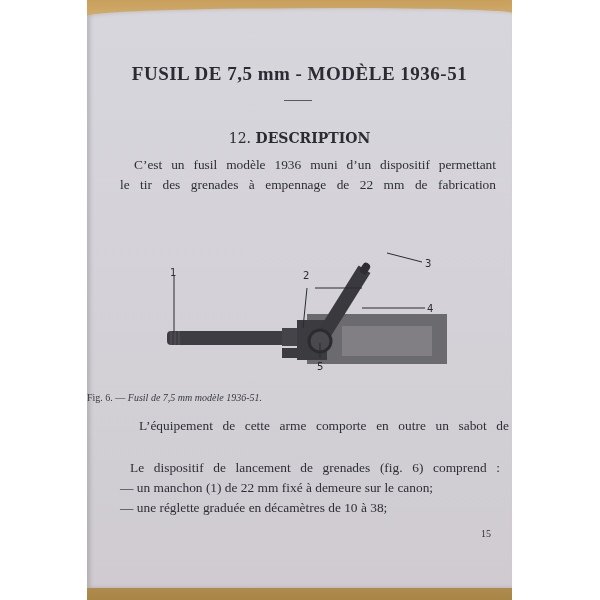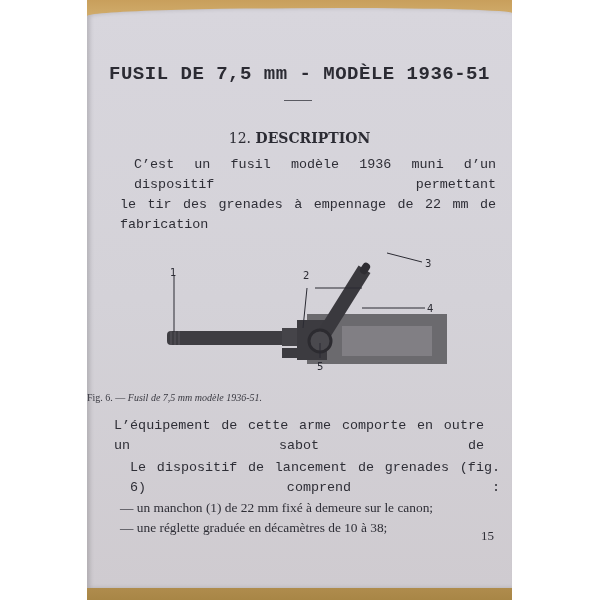--- a/index.html
+++ b/index.html
@@ -8,34 +8,34 @@
       background:#c9a463; }
     .wood-top { position:absolute; left:0; top:0; width:425px; height:30px;
       background:linear-gradient(180deg,#c89f5c,#d8b778); }
     .wood-bottom { position:absolute; left:0; bottom:0; width:425px; height:30px;
       background:linear-gradient(180deg,#b99457,#a88646); }
     .page { position:absolute; left:0; top:8px; width:425px; height:580px;
       background:linear-gradient(180deg,#d8d6dd 0%,#d4d2d8 50%,#cfcbd0 100%);
       border-radius:60% 40% 0 0 / 8px 5px 0 0;
       box-shadow: inset 3px 0 4px rgba(0,0,0,0.15); }
     .title { position:absolute; left:0; width:425px; top:55px; text-align:center;
-      font-family:Liberation Mono, monospace; font-weight:bold; font-size:19px; color:#2b2b33; letter-spacing:0.5px; }
+      font-family:Liberation Serif, serif; font-weight:bold; font-size:19px; color:#2b2b33; letter-spacing:0.5px; }
     .rule { position:absolute; left:197px; top:92px; width:28px; height:1px; background:#5a5a62; }
     .section { position:absolute; left:0; width:425px; top:122px; text-align:center;
       font-family:"DejaVu Serif", serif; font-size:14px; color:#2b2b33; }
     .section b { font-weight:bold; }
     .para { position:absolute; font-family:"Liberation Serif", serif; font-size:13.4px; color:#2e2e36;
       line-height:20px; }
-    .justify { text-align:justify; text-align-last:justify;font-family:Liberation Mono, monospace; }
+    .justify { text-align:justify; text-align-last:justify; }
     .figure { position:absolute; left:70px; top:240px; width:290px; height:125px; }
     .caption { position:absolute; left:0; width:425px; top:384px; 
       font-family:"Liberation Serif", serif; font-size:10px; color:#3a3a42; }
     .caption i { font-style:italic; }
     .pagenum { position:absolute; left:394px; top:520px; font-family:"Liberation Serif", serif;
-      font-size:13px; color:#2e2e36; }
+      font-size:10px; color:#2e2e36; }
     .lbl { font-family:"DejaVu Sans", sans-serif; font-size:10px; fill:#2b2b33; }
   </style>
 </head>
 <body>
 
 <div class="photo">
   <div class="wood-top"></div>
   <div class="wood-bottom"></div>
 
   <div class="page">
@@ -89,21 +89,21 @@
       <text class="lbl" x="268" y="19">3</text>
       <text class="lbl" x="270" y="64">4</text>
       <text class="lbl" x="160" y="122">5</text>
     </svg>
 
     <div class="caption">
       <span>Fig. 6. —</span>
       <i>Fusil de 7,5 mm modèle 1936-51.</i>
     </div>
 
-    <div class="para" style="left:17px; top:408px; width:380px;">
+    <div class="para" style="left:42px; top:408px; width:380px;">
       <div class="justify" style="padding-left:10px;">L’équipement de cette arme comporte en outre un sabot de</div>
     </div>
 
     <div class="para" style="left:33px; top:450px; width:380px;">
       <div class="justify" style="padding-left:10px;">Le dispositif de lancement de grenades (fig. 6) comprend :</div>
       <div>— un manchon (1) de 22 mm fixé à demeure sur le canon;</div>
       <div>— une réglette graduée en décamètres de 10 à 38;</div>
     </div>
 
     <div class="pagenum">15</div>

